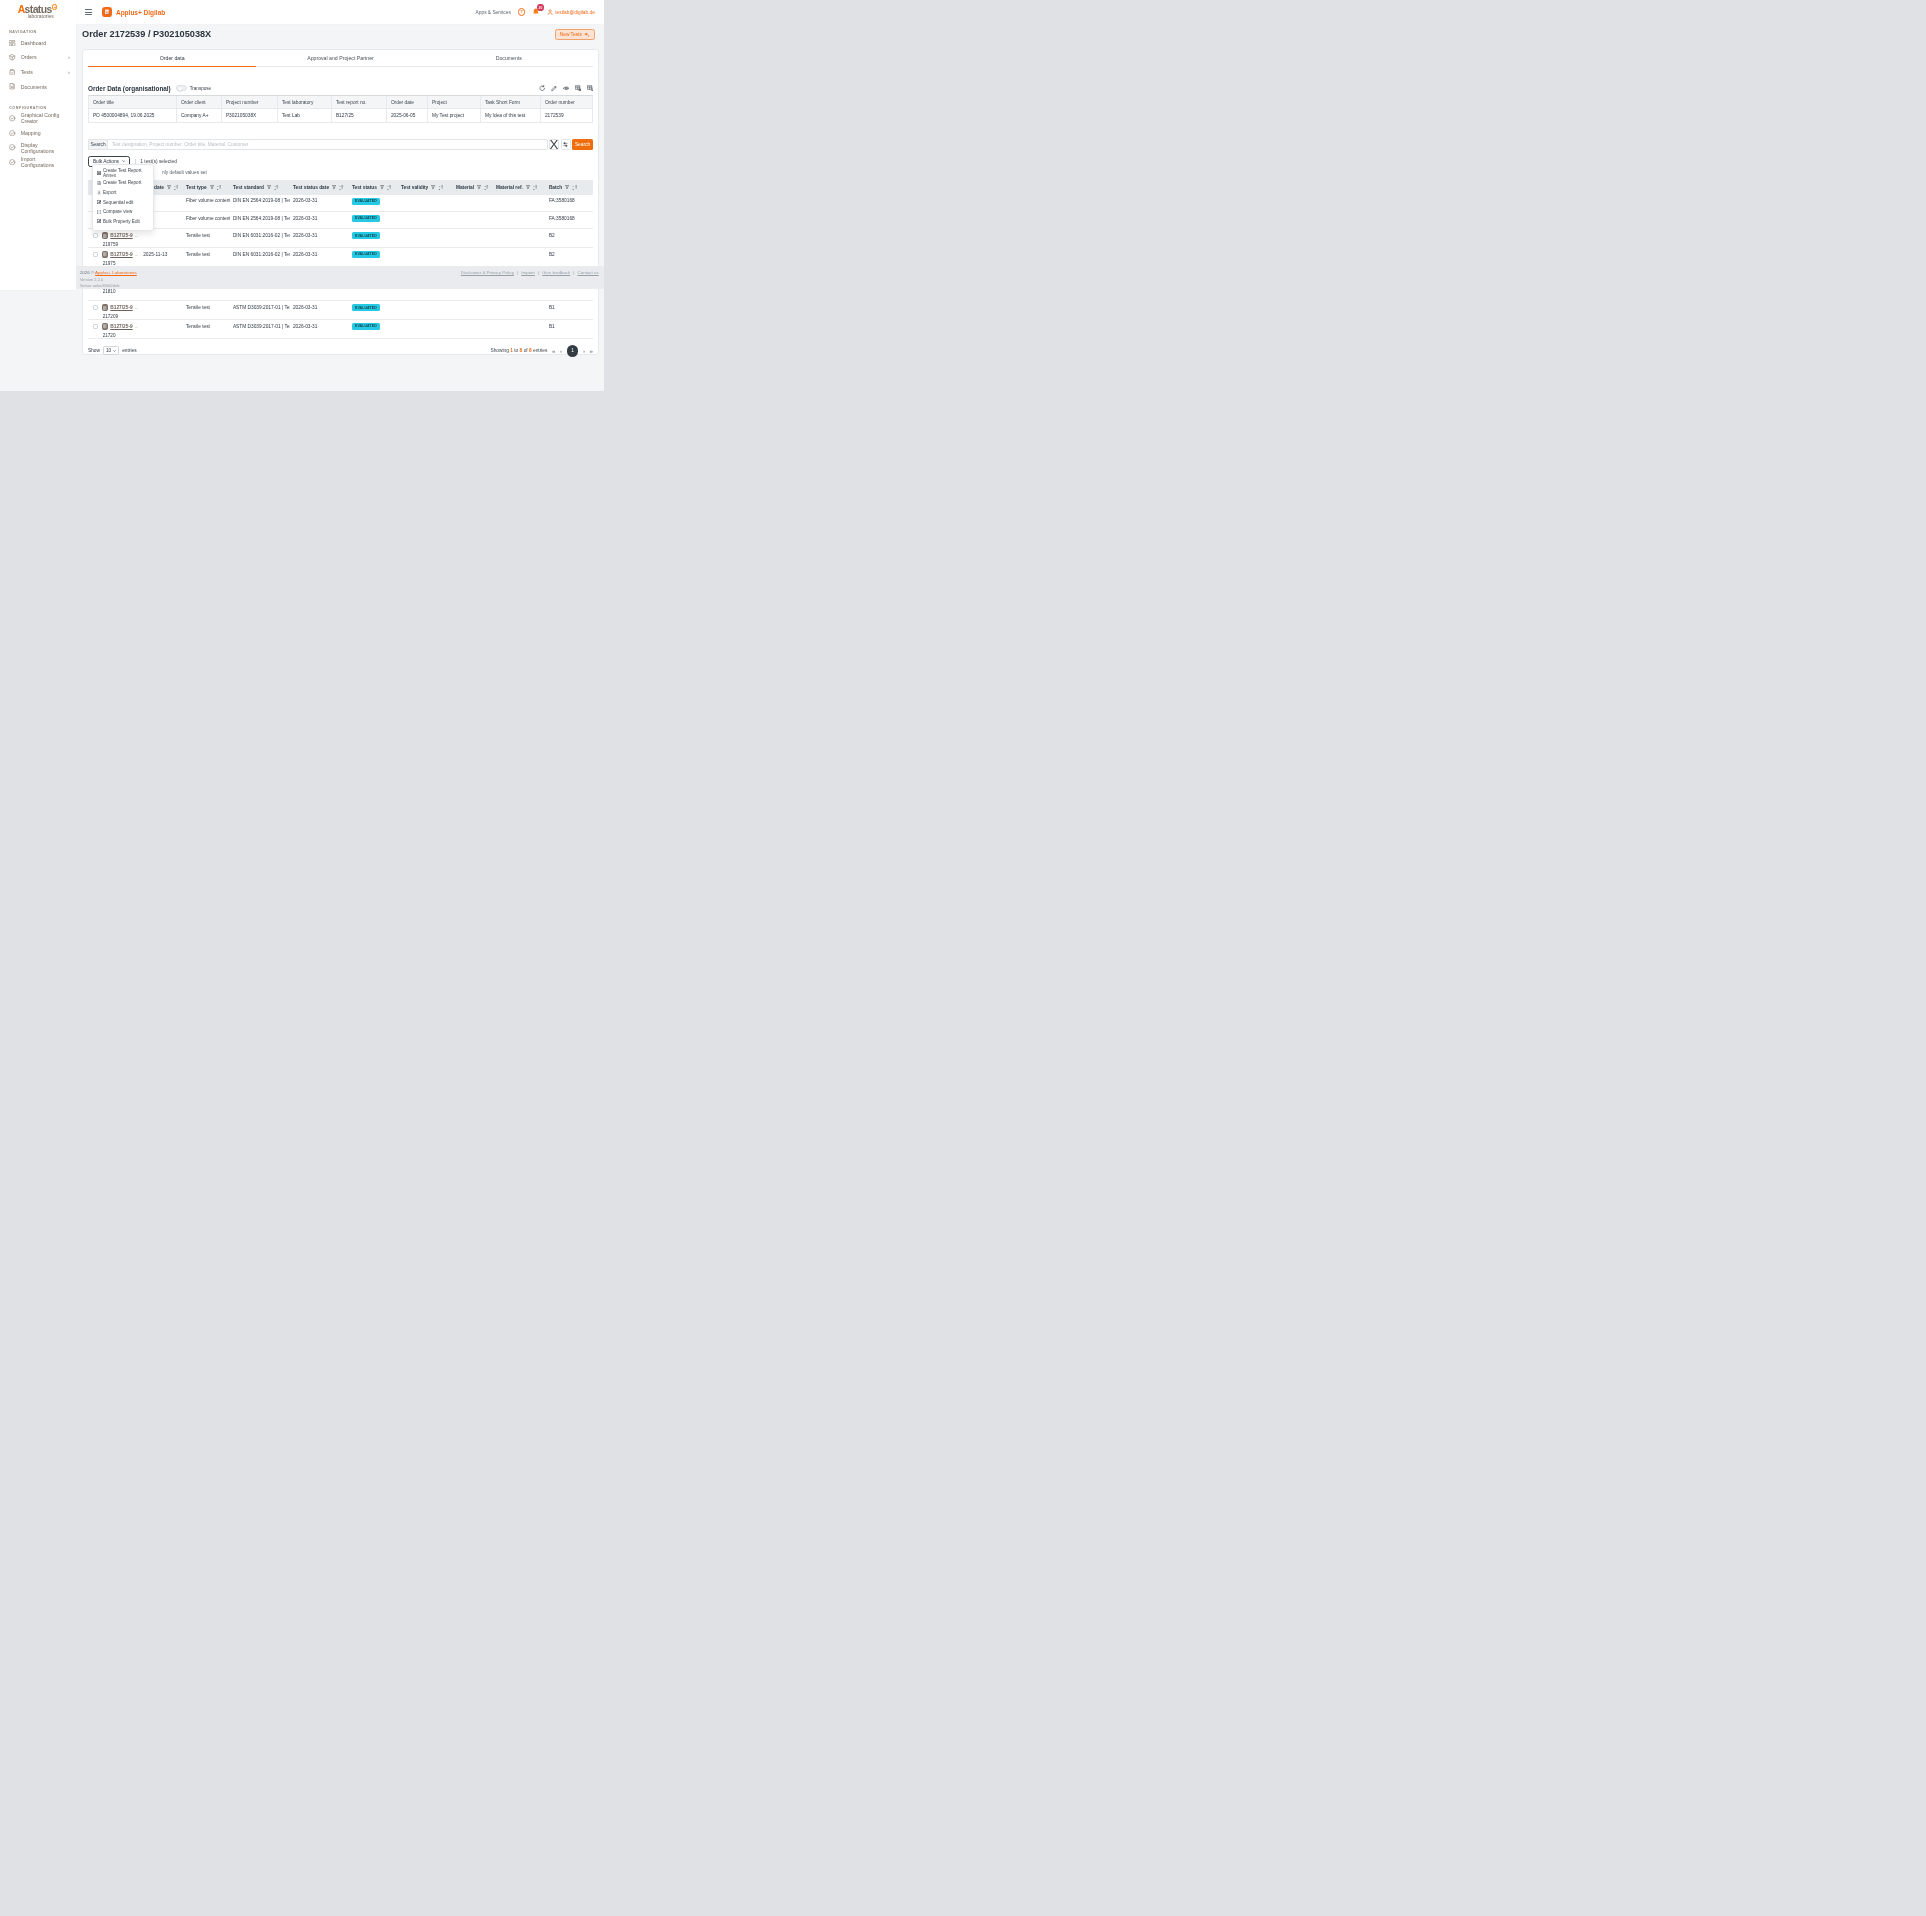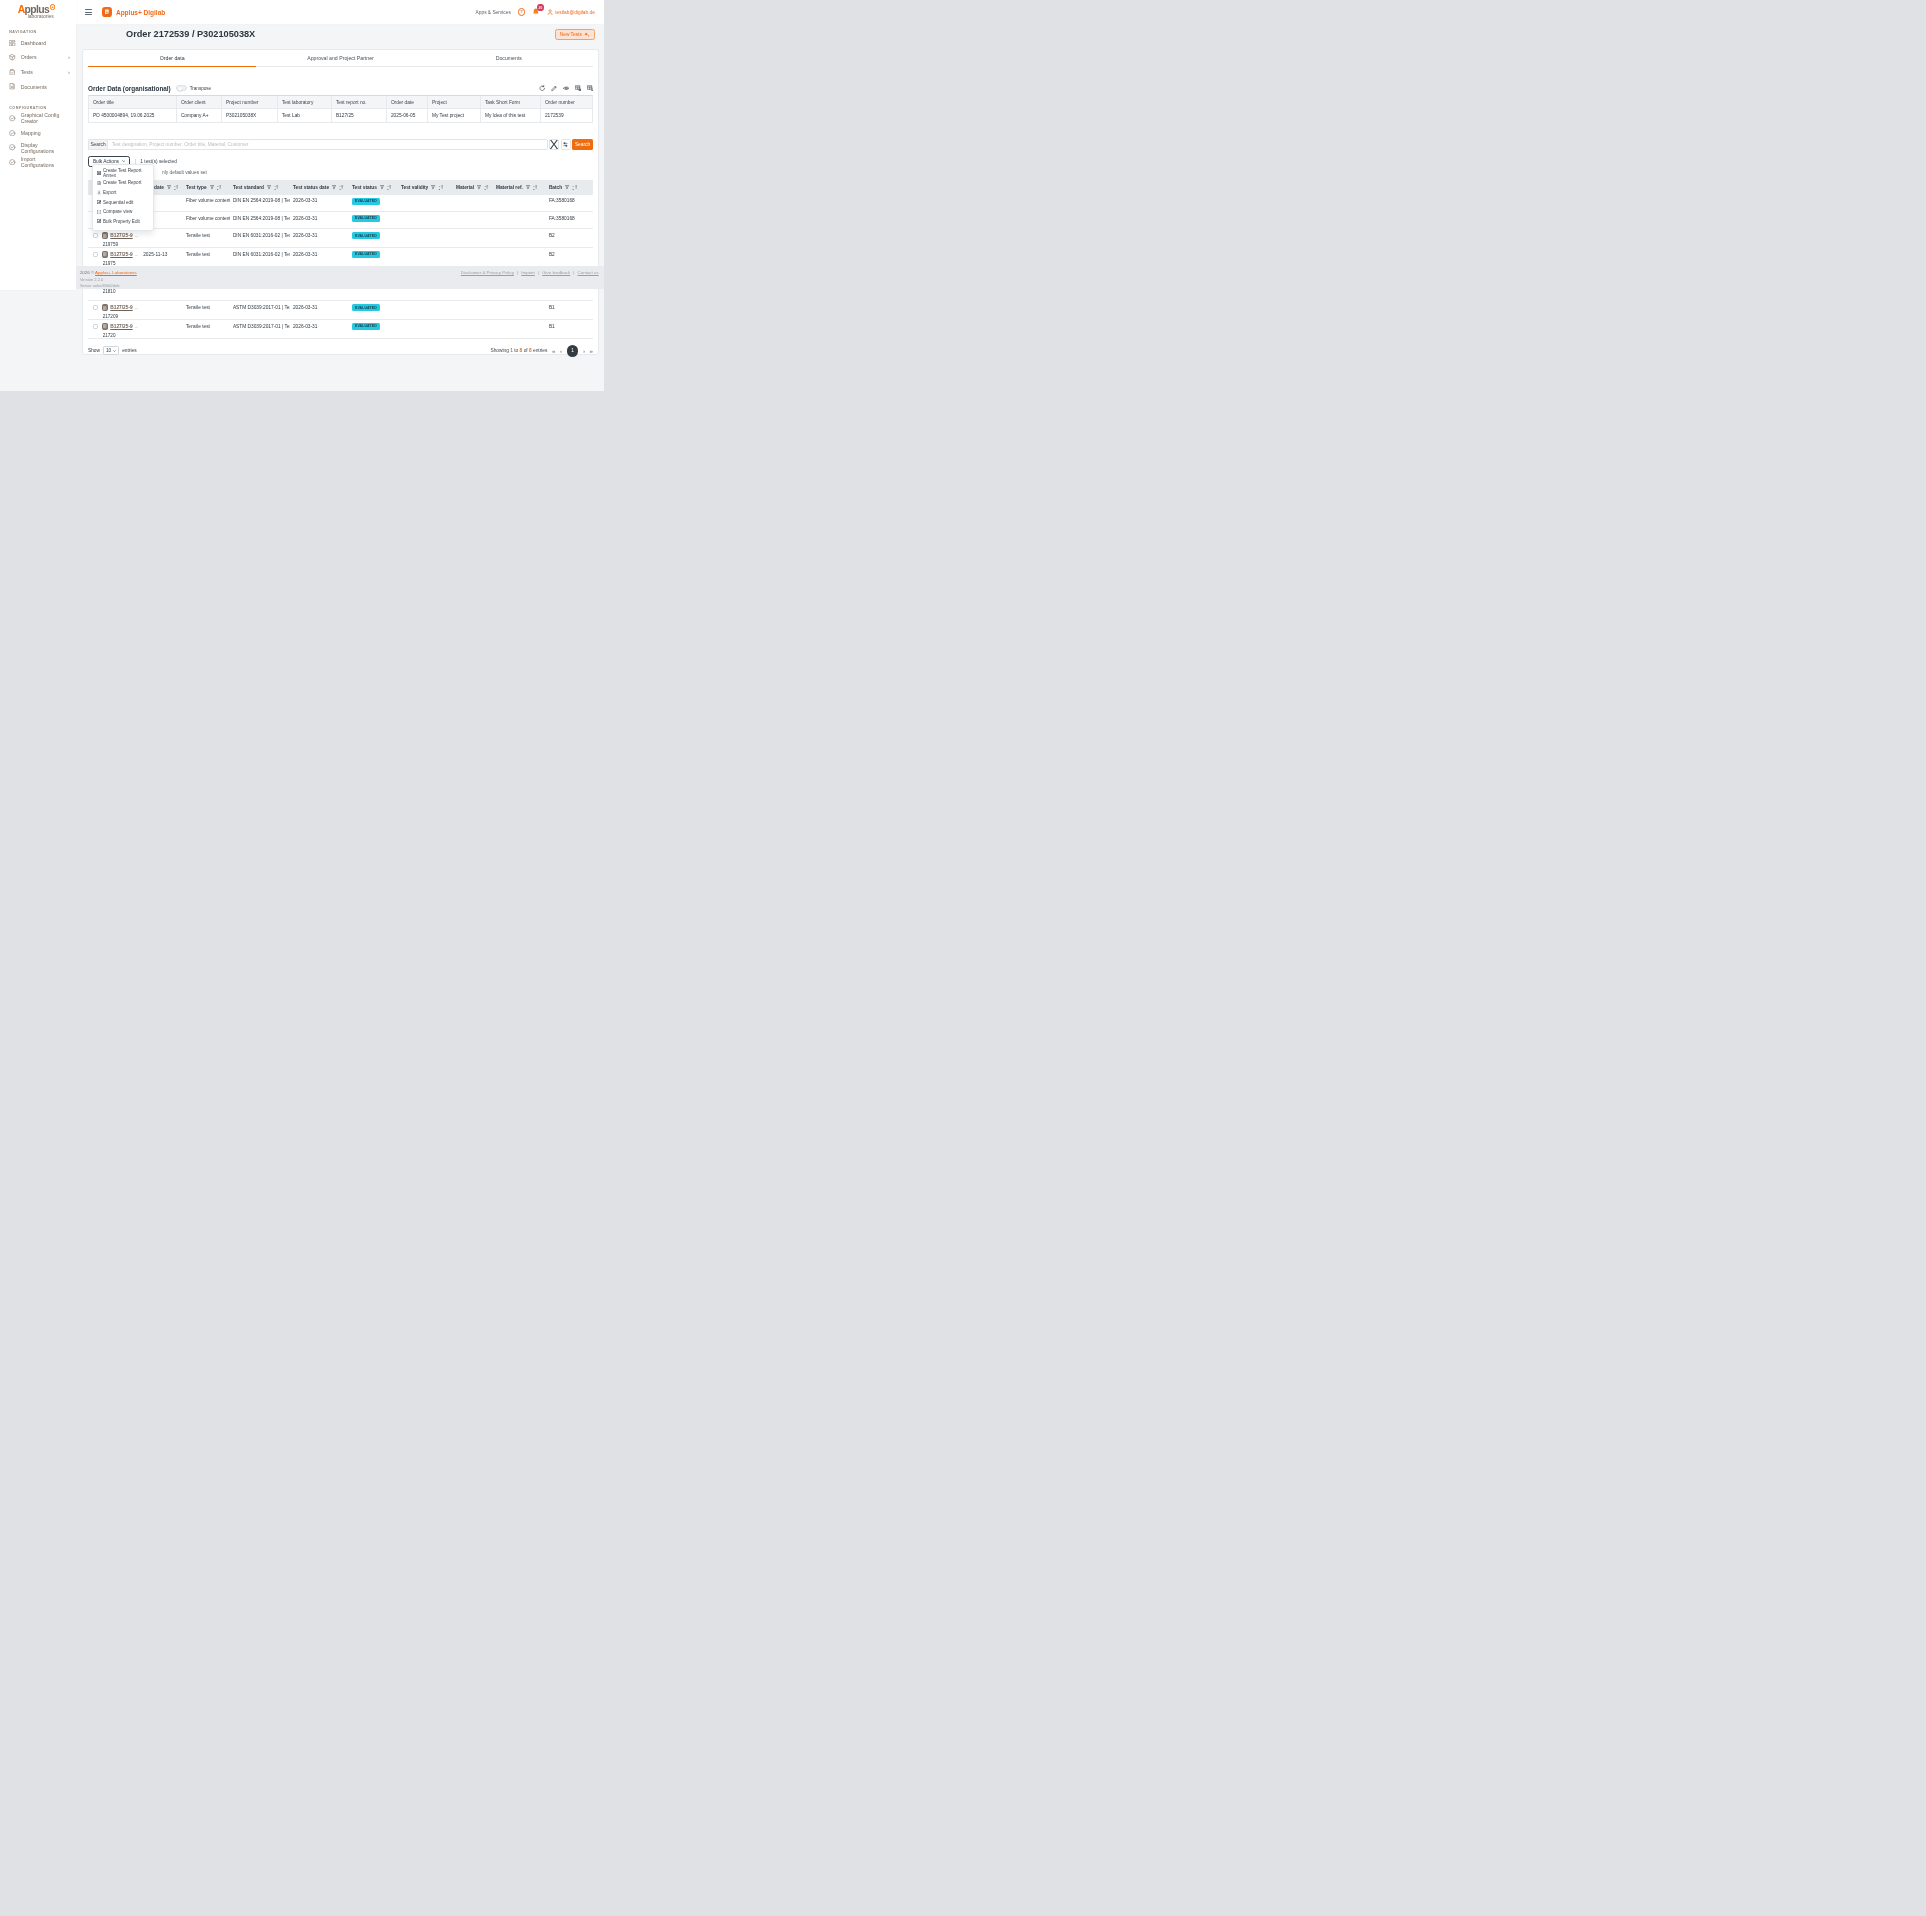--- a/index.html
+++ b/index.html
@@ -35,21 +35,21 @@
   .apps { color:#5a646d; font-size:4.8px; cursor:pointer; }
   .help { width:7.3px; height:7.3px; border:0.8px solid #f26a18; border-radius:50%; color:#f26a18;
           font-weight:bold; font-size:4.2px; display:flex; align-items:center; justify-content:center; cursor:pointer; }
   .bellwrap { position:relative; cursor:pointer; }
   .nbadge { position:absolute; top:-3.1px; right:-3.9px; background:#d23557; color:#fff; font-size:3.3px;
             font-weight:bold; border-radius:50%; min-width:6.5px; height:6.5px; display:flex;
             align-items:center; justify-content:center; }
   .user { display:flex; align-items:center; gap:2.3px; color:#f26a18; font-size:4.8px; cursor:pointer; }
 
   
-  .page-title { position:absolute; left:82px; top:28.5px; font-size:9.2px; font-weight:600; color:#2b3640; z-index:2;margin-left:44px; }
+  .page-title { position:absolute; left:82px; top:28.5px; font-size:9.2px; font-weight:600; color:#2b3640; z-index:2; }
   .new-tests { position:absolute; right:8.9px; top:29px; height:10.8px; padding:0 4.2px; background:#fbe2d2;
                border:0.4px solid #f0a26c; border-radius:2.3px; color:#ef6a13; font-size:4.8px;
                display:flex; align-items:center; gap:2.3px; cursor:pointer; z-index:2; }
 
   
   .card { position:absolute; left:82px; top:49px; width:517px; height:306px; background:#fff;
           border:0.4px solid #e7eaec; border-radius:3.1px; padding:0 5px; z-index:1; }
   .tabs { display:flex; height:17px; border-bottom:0.8px solid #e7eaec; }
   .tab { flex:1; display:flex; align-items:center; justify-content:center; font-size:5.2px;
          color:#49535c; cursor:pointer; border-bottom:1.2px solid transparent; margin-bottom:-0.8px; }
@@ -152,21 +152,21 @@
         gap:1.9px; cursor:pointer; }
   .mi svg { width:4.2px; height:4.2px; flex:none; stroke:#3d464f; stroke-width:1.2; fill:none; }
 </style>
 </head>
 <body>
 
 <div id="app">
 
   <aside class="sidebar">
     <div class="logo">
-      <span class="logo-main"><span class="logo-a">A</span><span>pplus</span><span class="logo-plus">+</span></span>
+      <span class="logo-main"><span class="logo-a">A</span><span>status</span><span class="logo-plus">+</span></span>
       <div class="logo-sub">laboratories</div>
     </div>
     <div class="nav-sec">NAVIGATION</div>
     <div class="nav-item">
       <svg viewBox="0 0 17 17">
           <rect x="1.5" y="1.5" width="5.5" height="5.5"></rect>
           <rect x="10" y="1.5" width="5.5" height="3.5"></rect>
           <rect x="1.5" y="10" width="5.5" height="5.5"></rect>
           <rect x="10" y="8" width="5.5" height="7.5"></rect>
         </svg>

